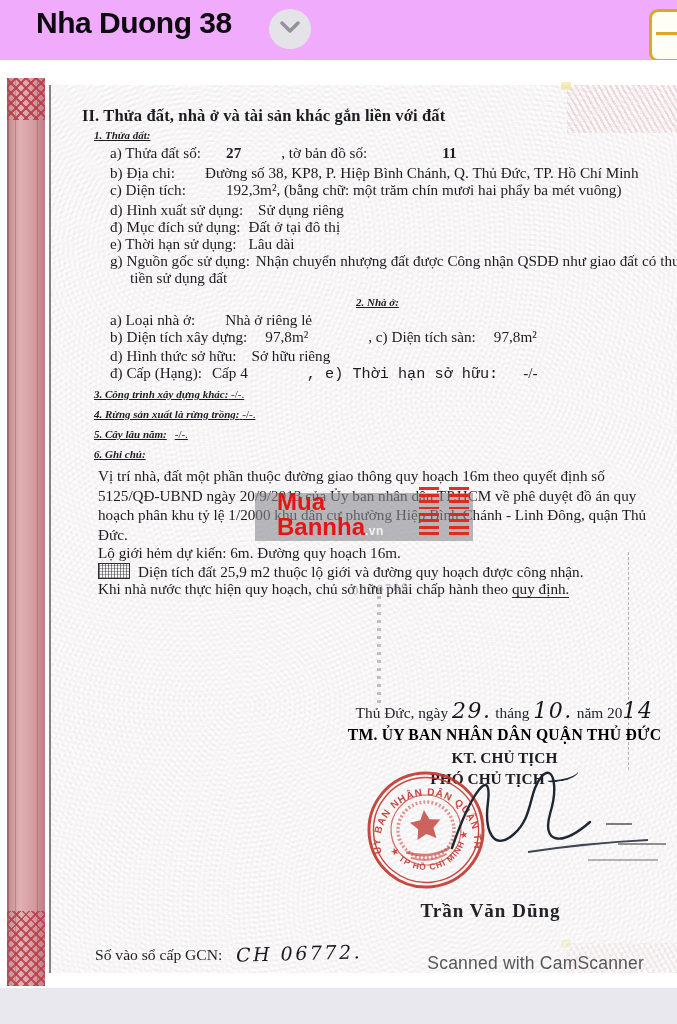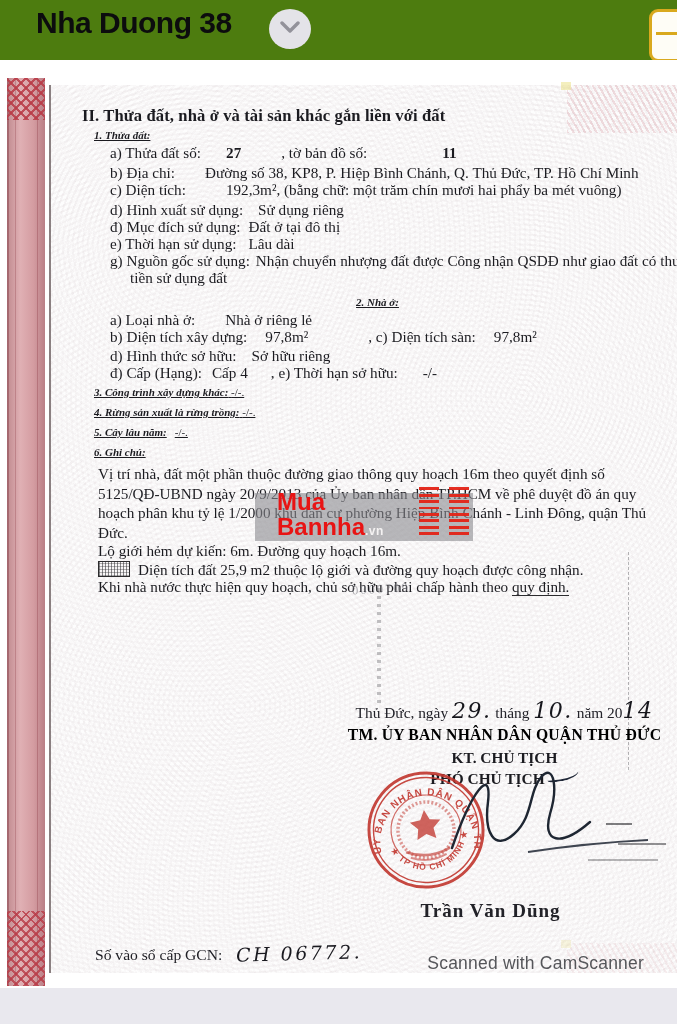--- a/index.html
+++ b/index.html
@@ -1,21 +1,21 @@
 <!DOCTYPE html>
 <html><head>
 <meta charset="utf-8">
 <style>
   html,body{margin:0;padding:0;}
   body{
     width:677px;height:1024px;position:relative;overflow:hidden;
     background:#e9e8ee;font-family:"Liberation Serif",serif;color:#1b1b20;
   }
   
-  .app-header{position:absolute;top:0;left:0;width:677px;height:60px;background:#4d7c0f;}
+  .app-header{position:absolute;top:0;left:0;width:677px;height:60px;background:#f0abfc;}
   .app-title{
     position:absolute;left:36px;top:6px;font-family:"Liberation Sans",sans-serif;
     font-weight:bold;font-size:30px;color:#0c0c0e;letter-spacing:-0.5px;
   }
   .chevron-btn{
     position:absolute;left:269px;top:9px;width:42px;height:40px;border-radius:50%;
     background:#e4e3e8;display:flex;align-items:center;justify-content:center;
   }
   .gold-icon{
     position:absolute;right:-20px;top:9px;width:42px;height:47px;
@@ -67,21 +67,21 @@
   .bi{font-weight:bold;font-style:italic;}
   .doc-title{font-size:16.6px;font-weight:bold;letter-spacing:.1px;}
   .h{margin-left:12px;font-size:11px;margin-top:3px;text-decoration:underline;}
   .item{margin-left:28px;}
   .note{margin-left:16px;}
   .hang{padding-left:20px;text-indent:-20px;width:575px;}
   .para{width:566px;line-height:19.6px;margin-top:3px;}
   .mt2{margin-top:2px;}.mt3{margin-top:3px;}.mt6{margin-top:8px;text-align:center;}
   .ml6{margin-left:6px;}.ml8{margin-left:8px;}.ml10{margin-left:10px;}.ml12{margin-left:12px;}
   .ml15{margin-left:15px;}.ml18{margin-left:18px;}.ml25{margin-left:25px;}.ml30{margin-left:30px;}
-  .ml40{margin-left:40px;}.ml55{margin-left:23px;}.ml60{margin-left:60px;}.ml75{margin-left:75px;}
+  .ml40{margin-left:40px;}.ml55{margin-left:59px;font-family:Liberation Mono, monospace;}.ml60{margin-left:60px;}.ml75{margin-left:75px;}
   .hatch{
     display:inline-block;width:30px;height:14px;border:1.5px solid #2c2c2e;vertical-align:-2px;margin-right:8px;
     background:
       repeating-linear-gradient(90deg, rgba(45,45,48,.55) 0 1px, transparent 1px 3px),
       repeating-linear-gradient(0deg, rgba(45,45,48,.35) 0 1px, transparent 1px 3px);
   }
   .uline{border-bottom:1.5px solid #2b2b2e;}
   
   .watermark{
     position:absolute;left:255px;top:433px;width:218px;height:48px;

